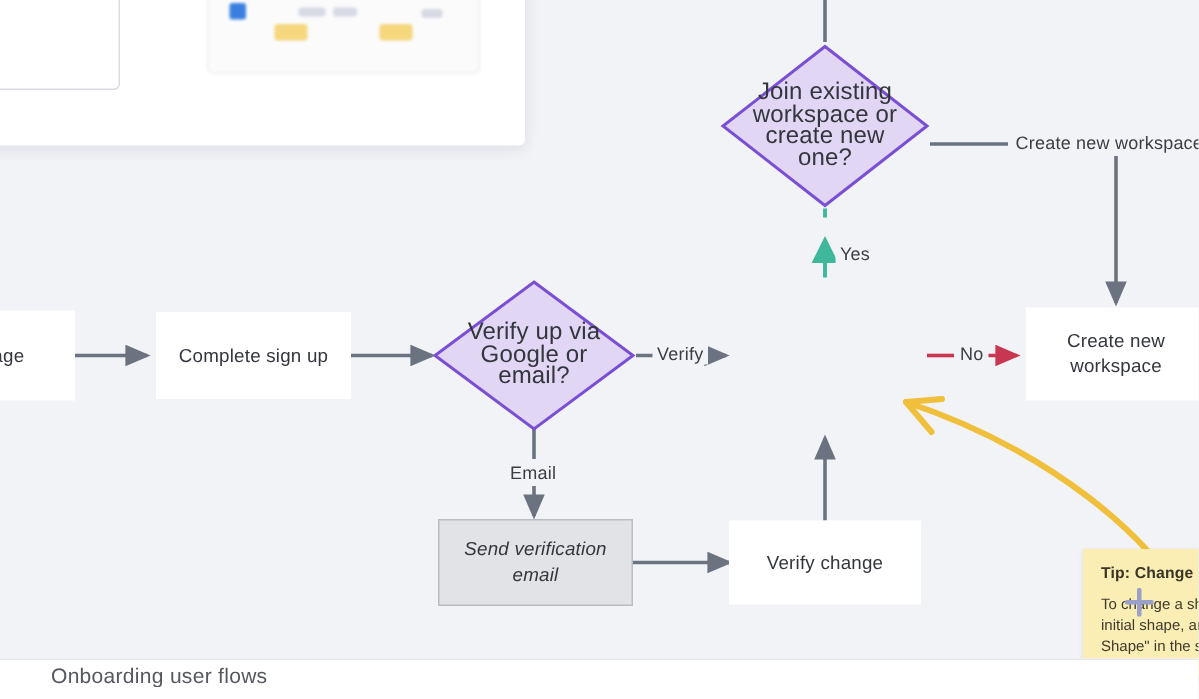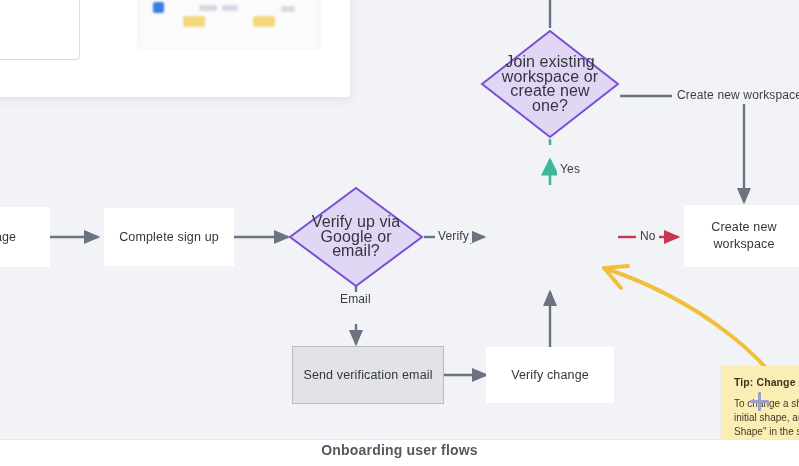--- a/index.html
+++ b/index.html
@@ -72,23 +72,24 @@
   }
   .tip-plus:before{left:8px;top:0;width:3px;height:19px;}
   .tip-plus:after{left:0;top:8px;width:19px;height:3px;}
 
   
   .bottom-bar{
     position:absolute;left:0;bottom:0;width:799px;height:26px;
     background:#ffffff;border-top:1px solid #e6e8ee;
   }
   .bottom-title{
-    position:absolute;left:0;right:0;top:2px;text-align:center;
-    font-size:14px;font-weight:bold;color:#55585f;letter-spacing:.2px;
+    position:absolute;left:0;right:0;top:2px;text-align:left;
+    font-size:14px;font-weight:normal;color:#55585f;letter-spacing:.2px;
     filter:blur(.5px);
+    padding-left:34px;
   }
   svg.wires{position:absolute;left:0;top:0;width:799px;height:466px;overflow:visible;pointer-events:none;}
 </style>
 </head>
 <body>
 
 <div class="canvas">
 
   <svg class="wires">
     <defs>
@@ -175,30 +176,30 @@
     <svg width="140" height="110" viewBox="0 0 140 110">
       <polygon points="70,2 138,55 70,108 2,55" fill="#e2d6f5" stroke="#7a4fd4" stroke-width="2"></polygon>
     </svg>
     <div class="dlabel">Join existing workspace or create new one?</div>
   </div>
 
   <div class="node" style="left:684px;top:205px;width:120px;height:62px;">
     <span>Create new workspace</span>
   </div>
 
-  <div class="node grey" style="left:292px;top:346px;width:152px;height:58px;">
+  <div class="node grey" style="left:292px;top:346px;width:130px;height:58px;font-style:italic;">
     <span>Send verification email</span>
   </div>
 
   <div class="node" style="left:486px;top:347px;width:128px;height:56px;">
     <span>Verify change</span>
   </div>
 
   <div class="edge-label" style="left:435px;top:229px;">Verify</div>
-  <div class="edge-label" style="left:337px;top:292px;">Email</div>
+  <div class="edge-label" style="left:337px;top:308px;">Email</div>
   <div class="edge-label" style="left:557px;top:162px;text-align:right;">Yes</div>
   <div class="edge-label" style="left:637px;top:229px;text-align:right;">No</div>
   <div class="edge-label" style="left:674px;top:88px;">Create new workspace</div>
 
   <div class="tip">
     <div class="tip-title">Tip: Change sha</div>
     <div class="tip-plus"></div>
     <div class="tip-body">
       <div>To change a sha</div>
       <div>initial shape, an</div>

